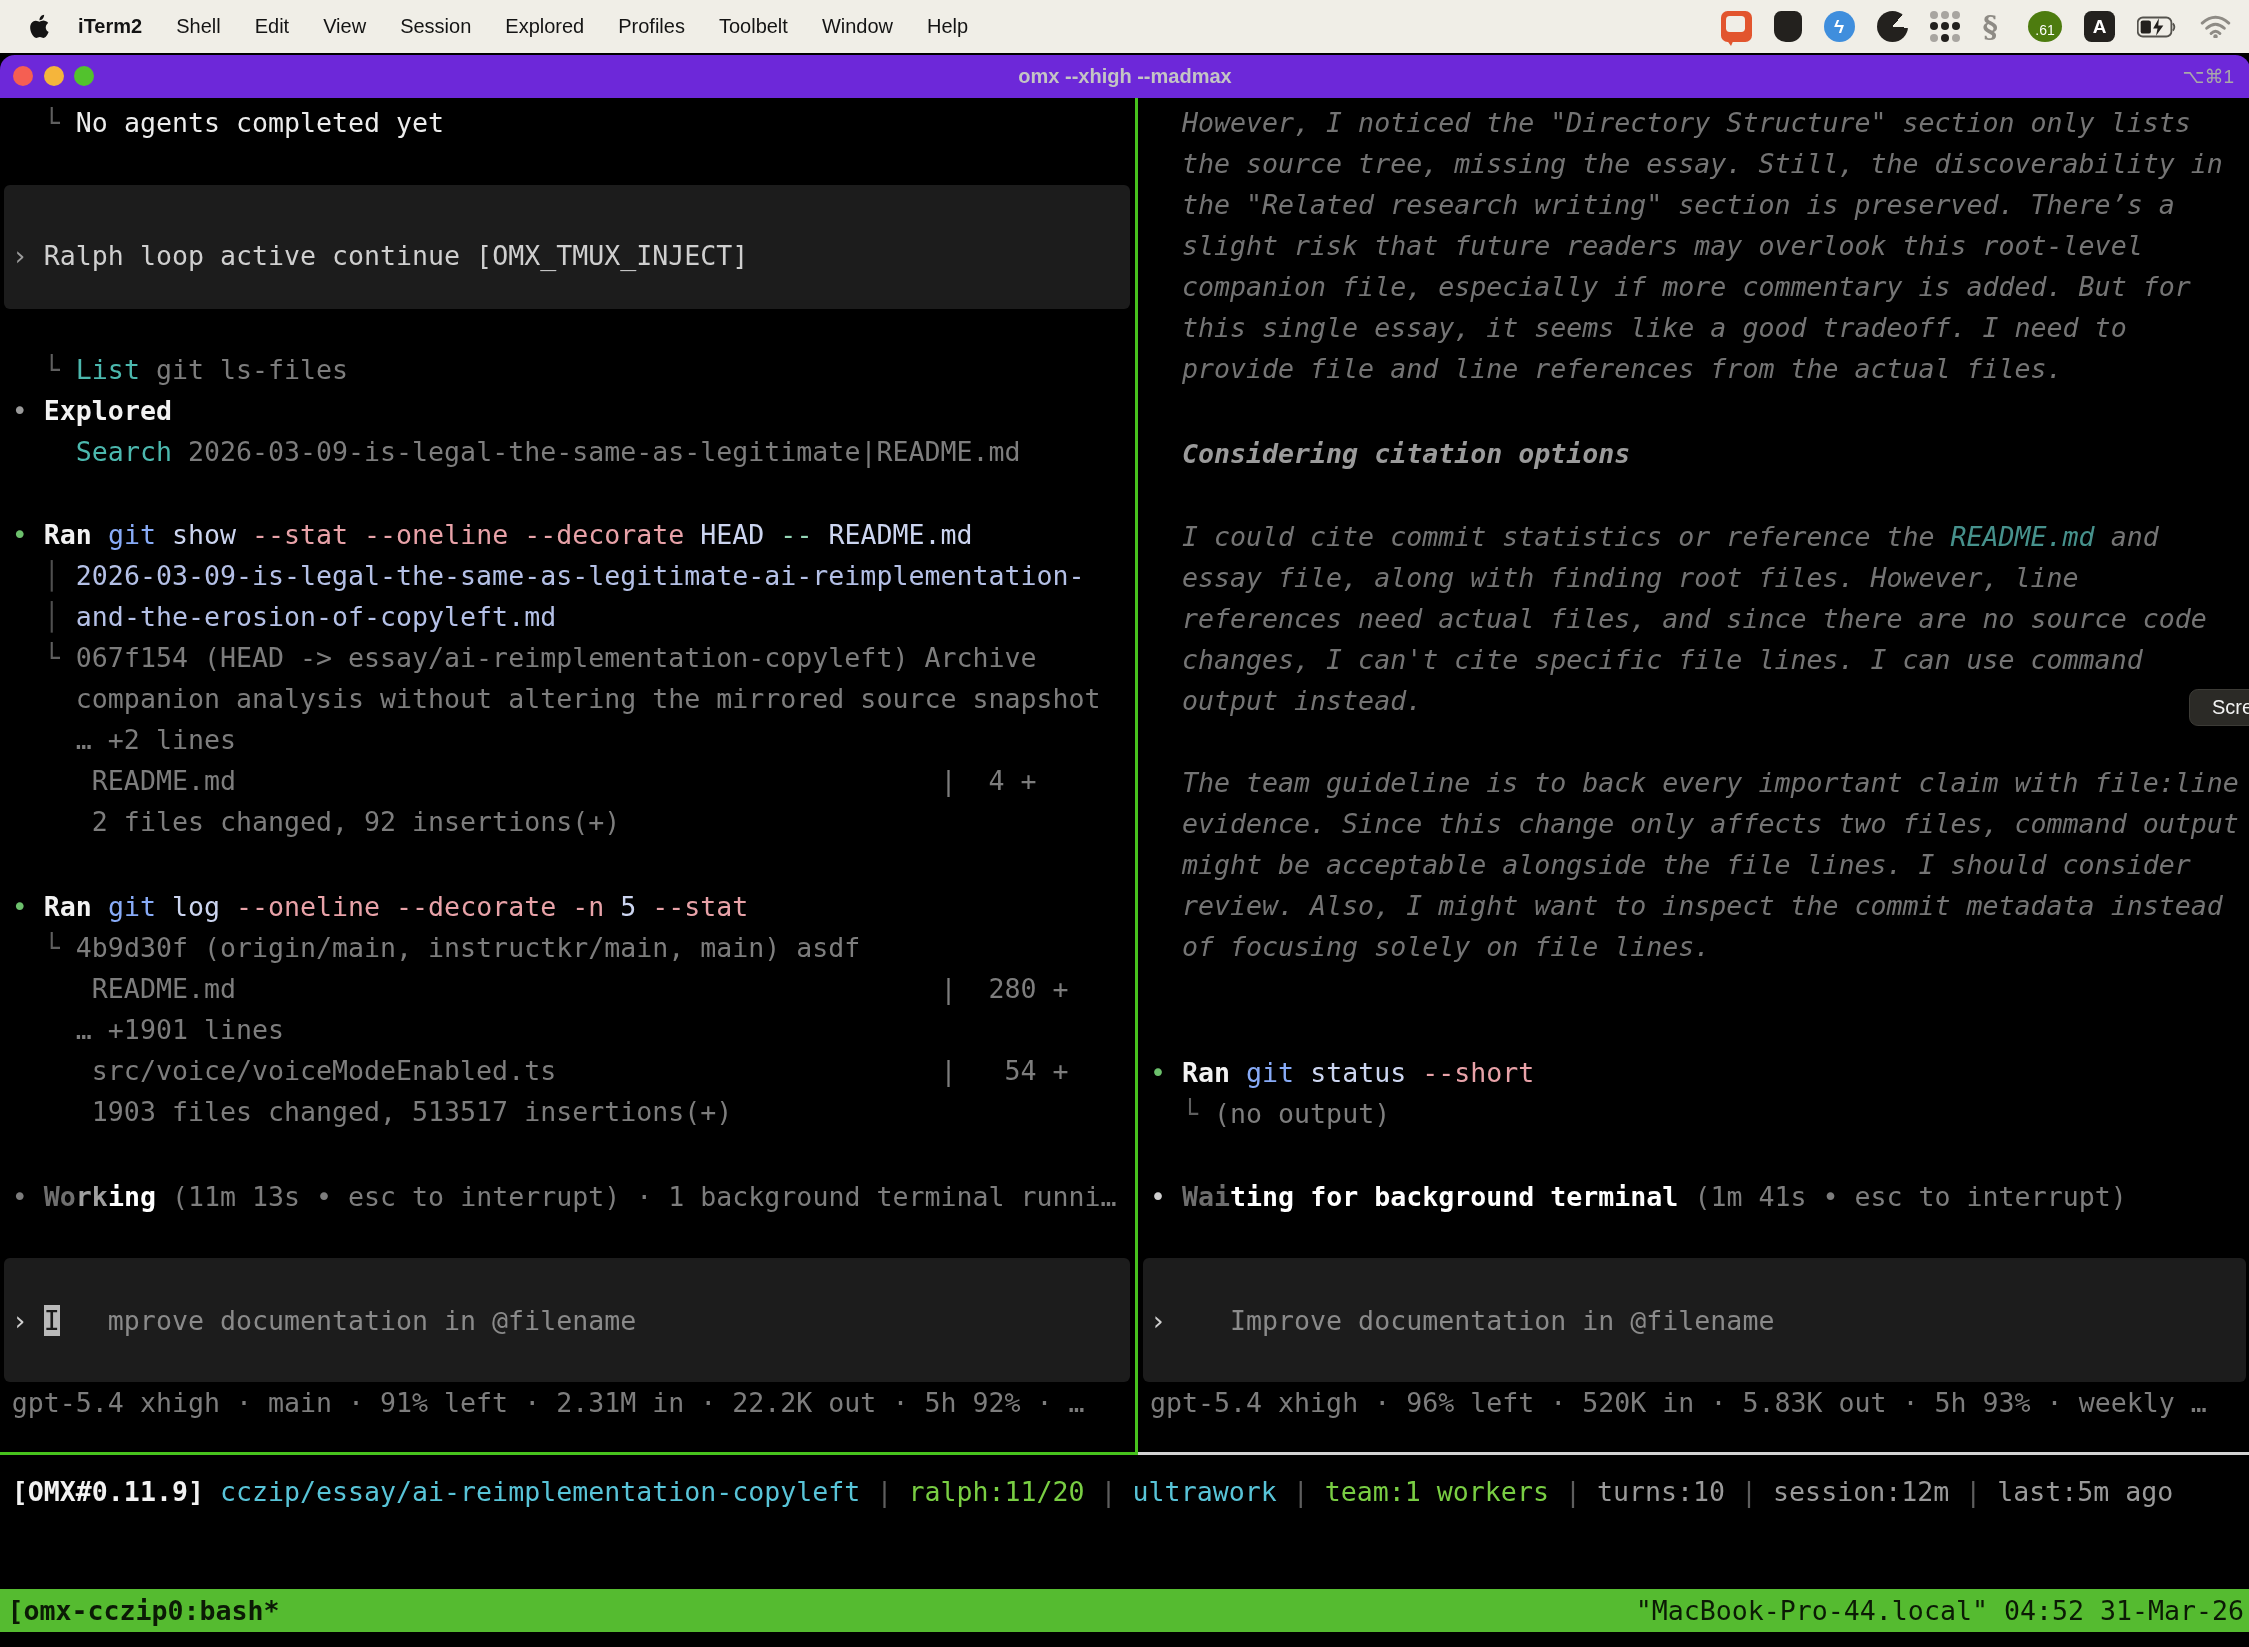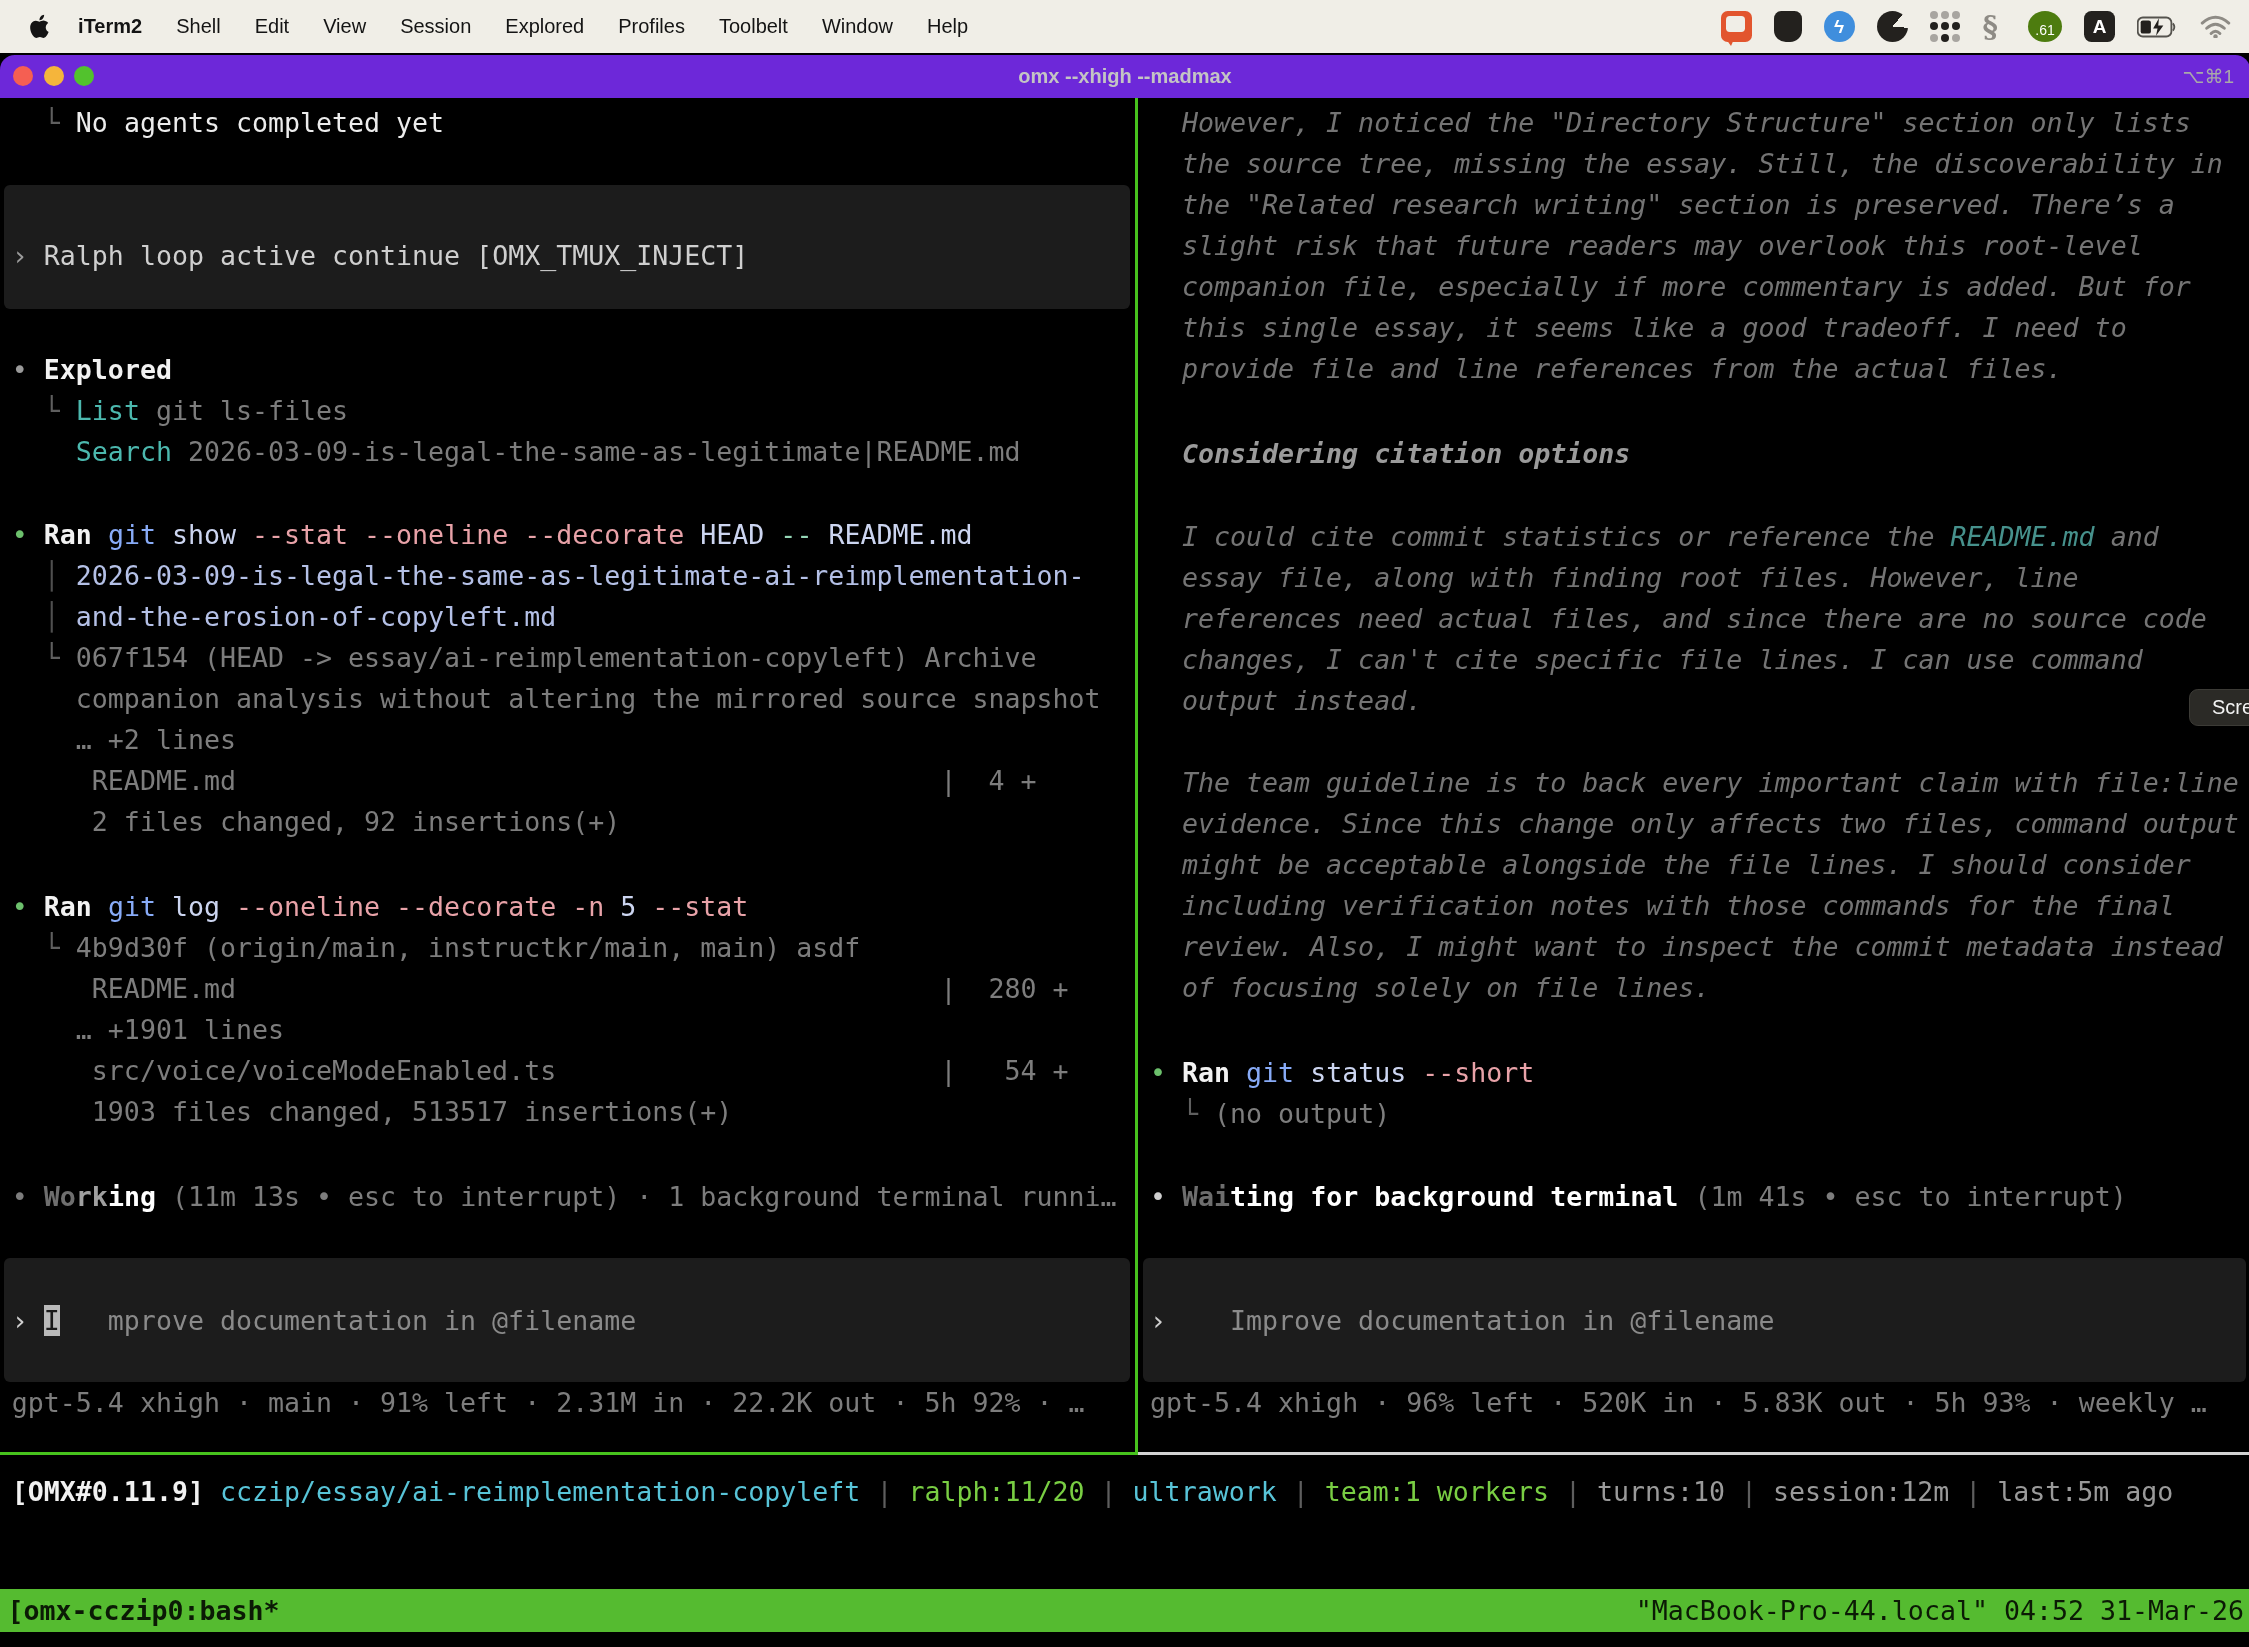--- a/index.html
+++ b/index.html
@@ -200,22 +200,22 @@
 
     <div class="box" id="box-inject"></div>
     <div class="box" id="box-linput"></div>
     <div class="blk" id="l-agents">
         <div class="line"><span class="dim">  └ </span><span class="w">No agents completed yet</span></div>
       </div>
     <div class="blk" id="l-inject">
         <div class="line"><span class="mid">› </span><span class="w2">Ralph loop active continue [OMX_TMUX_INJECT]</span></div>
       </div>
     <div class="blk" id="l-explored">
+        <div class="line"><span class="dim">  └ </span><span class="teal">List</span><span class="g"> git ls-files</span></div>
         <div class="line"><span class="mid">• </span><span class="wb">Explored</span></div>
-        <div class="line"><span class="dim">  └ </span><span class="teal">List</span><span class="g"> git ls-files</span></div>
         <div class="line"><span class="g">    </span><span class="teal">Search</span><span class="g"> 2026-03-09-is-legal-the-same-as-legitimate|README.md</span></div>
       </div>
     <div class="blk" id="l-ranshow">
         <div class="line"><span class="green">• </span><span class="wb">Ran</span><span class="blue"> git</span><span class="lav"> show</span><span class="pink"> --stat</span><span class="pink"> --oneline</span><span class="pink"> --decorate</span><span class="lav"> HEAD</span><span class="mint"> --</span><span class="lav"> README.md</span></div>
         <div class="line"><span class="guide">  │ </span><span class="lav2">2026-03-09-is-legal-the-same-as-legitimate-ai-reimplementation-</span></div>
         <div class="line"><span class="guide">  │ </span><span class="lav2">and-the-erosion-of-copyleft.md</span></div>
         <div class="line"><span class="dim">  └ </span><span class="g">067f154 (HEAD -&gt; essay/ai-reimplementation-copyleft) Archive</span></div>
         <div class="line"><span class="g">    companion analysis without altering the mirrored source snapshot</span></div>
         <div class="line"><span class="g">    … +2 lines</span></div>
         <div class="line"><span class="g">     README.md                                            |  4 +</span></div>
@@ -256,21 +256,20 @@
         <div class="line"><span class="it">I could cite commit statistics or reference the </span><span class="itlink">README.md</span><span class="it"> and</span></div>
         <div class="line"><span class="it">essay file, along with finding root files. However, line</span></div>
         <div class="line"><span class="it">references need actual files, and since there are no source code</span></div>
         <div class="line"><span class="it">changes, I can't cite specific file lines. I can use command</span></div>
         <div class="line"><span class="it">output instead.</span></div>
       </div>
     <div class="blk" id="r-p3">
         <div class="line"><span class="it">The team guideline is to back every important claim with file:line</span></div>
         <div class="line"><span class="it">evidence. Since this change only affects two files, command output</span></div>
         <div class="line"><span class="it">might be acceptable alongside the file lines. I should consider</span></div>
-        <div class="line"><span class="it">including verification notes with those commands for the final</span></div>
         <div class="line"><span class="it">review. Also, I might want to inspect the commit metadata instead</span></div>
         <div class="line"><span class="it">of focusing solely on file lines.</span></div>
       </div>
     <div class="blk" id="r-ranstat">
         <div class="line"><span class="green">• </span><span class="wb">Ran</span><span class="blue"> git</span><span class="lav"> status</span><span class="pink"> --short</span></div>
         <div class="line"><span class="dim">  └ </span><span class="g">(no output)</span></div>
       </div>
     <div class="blk" id="r-waiting">
         <div class="line"><span class="w2">• </span><span class="sh1">Wai</span><span class="shw">ting for background terminal</span><span class="g"> (1m 41s • esc to interrupt)</span></div>
       </div>

